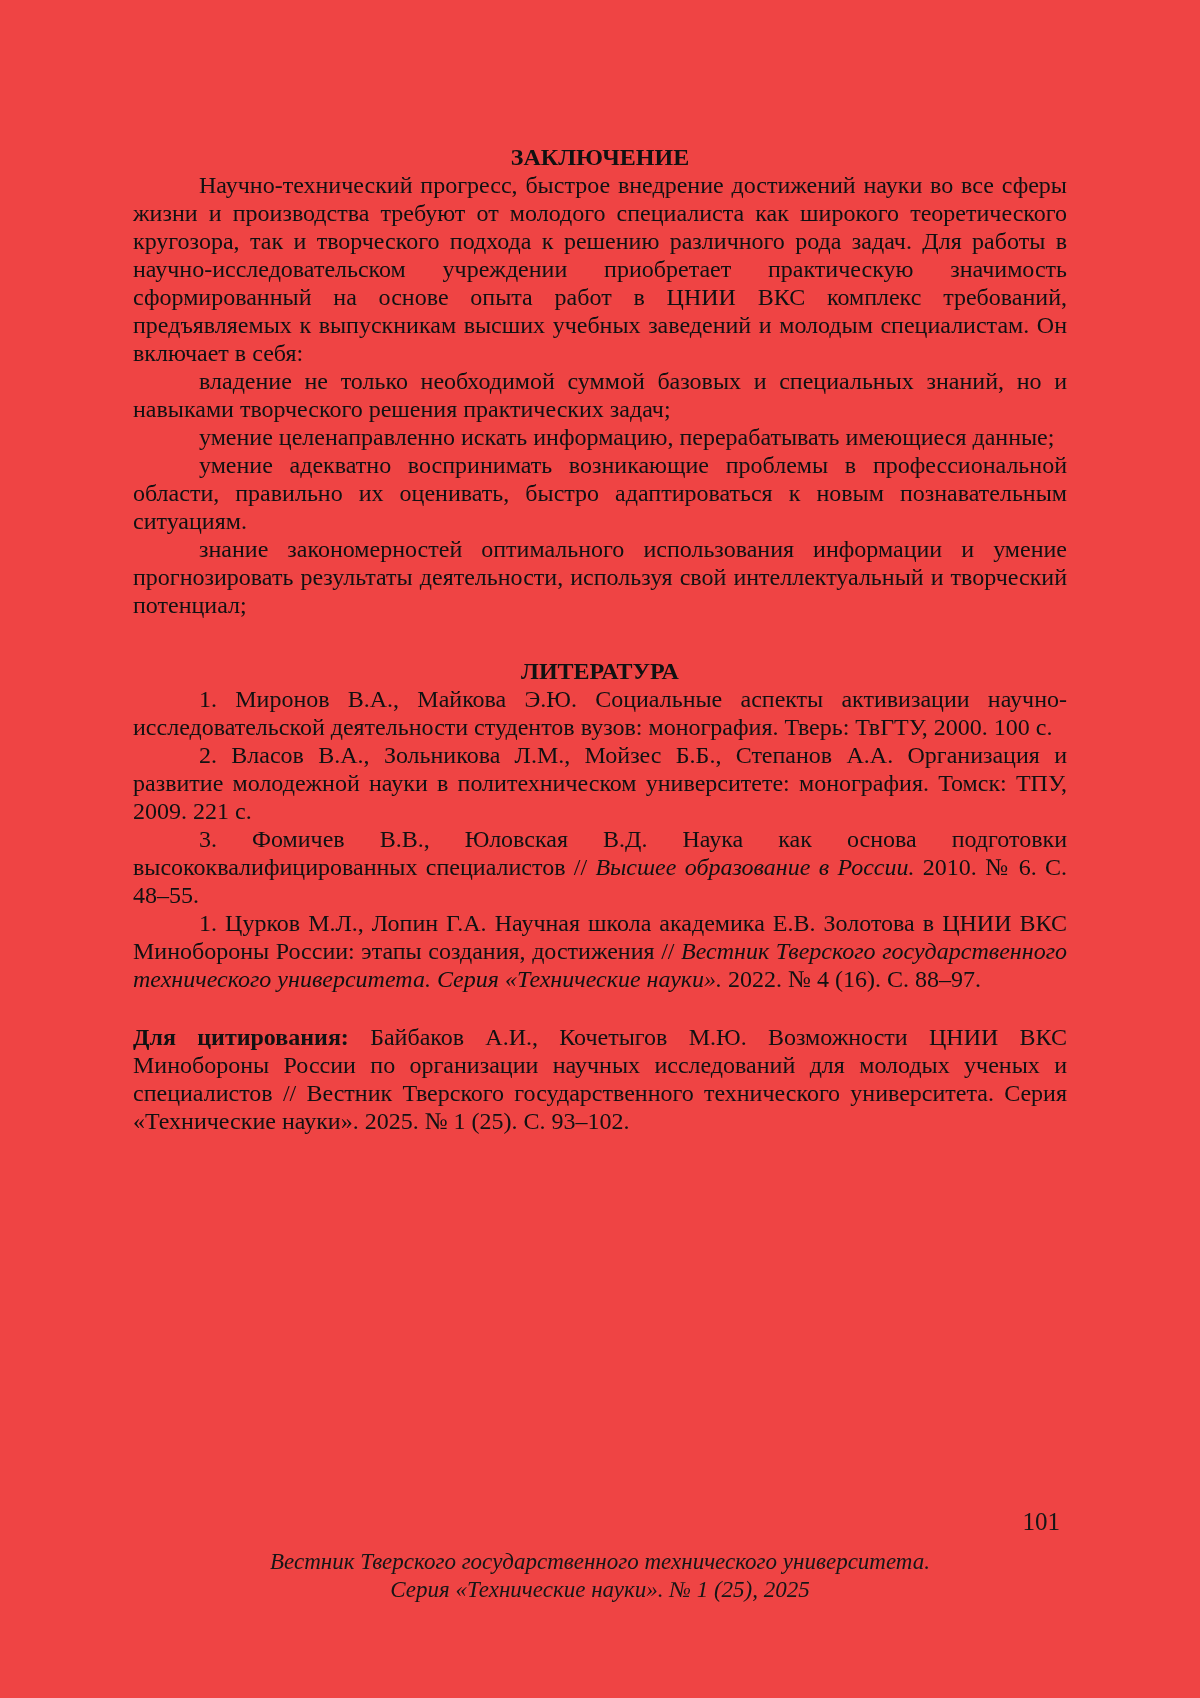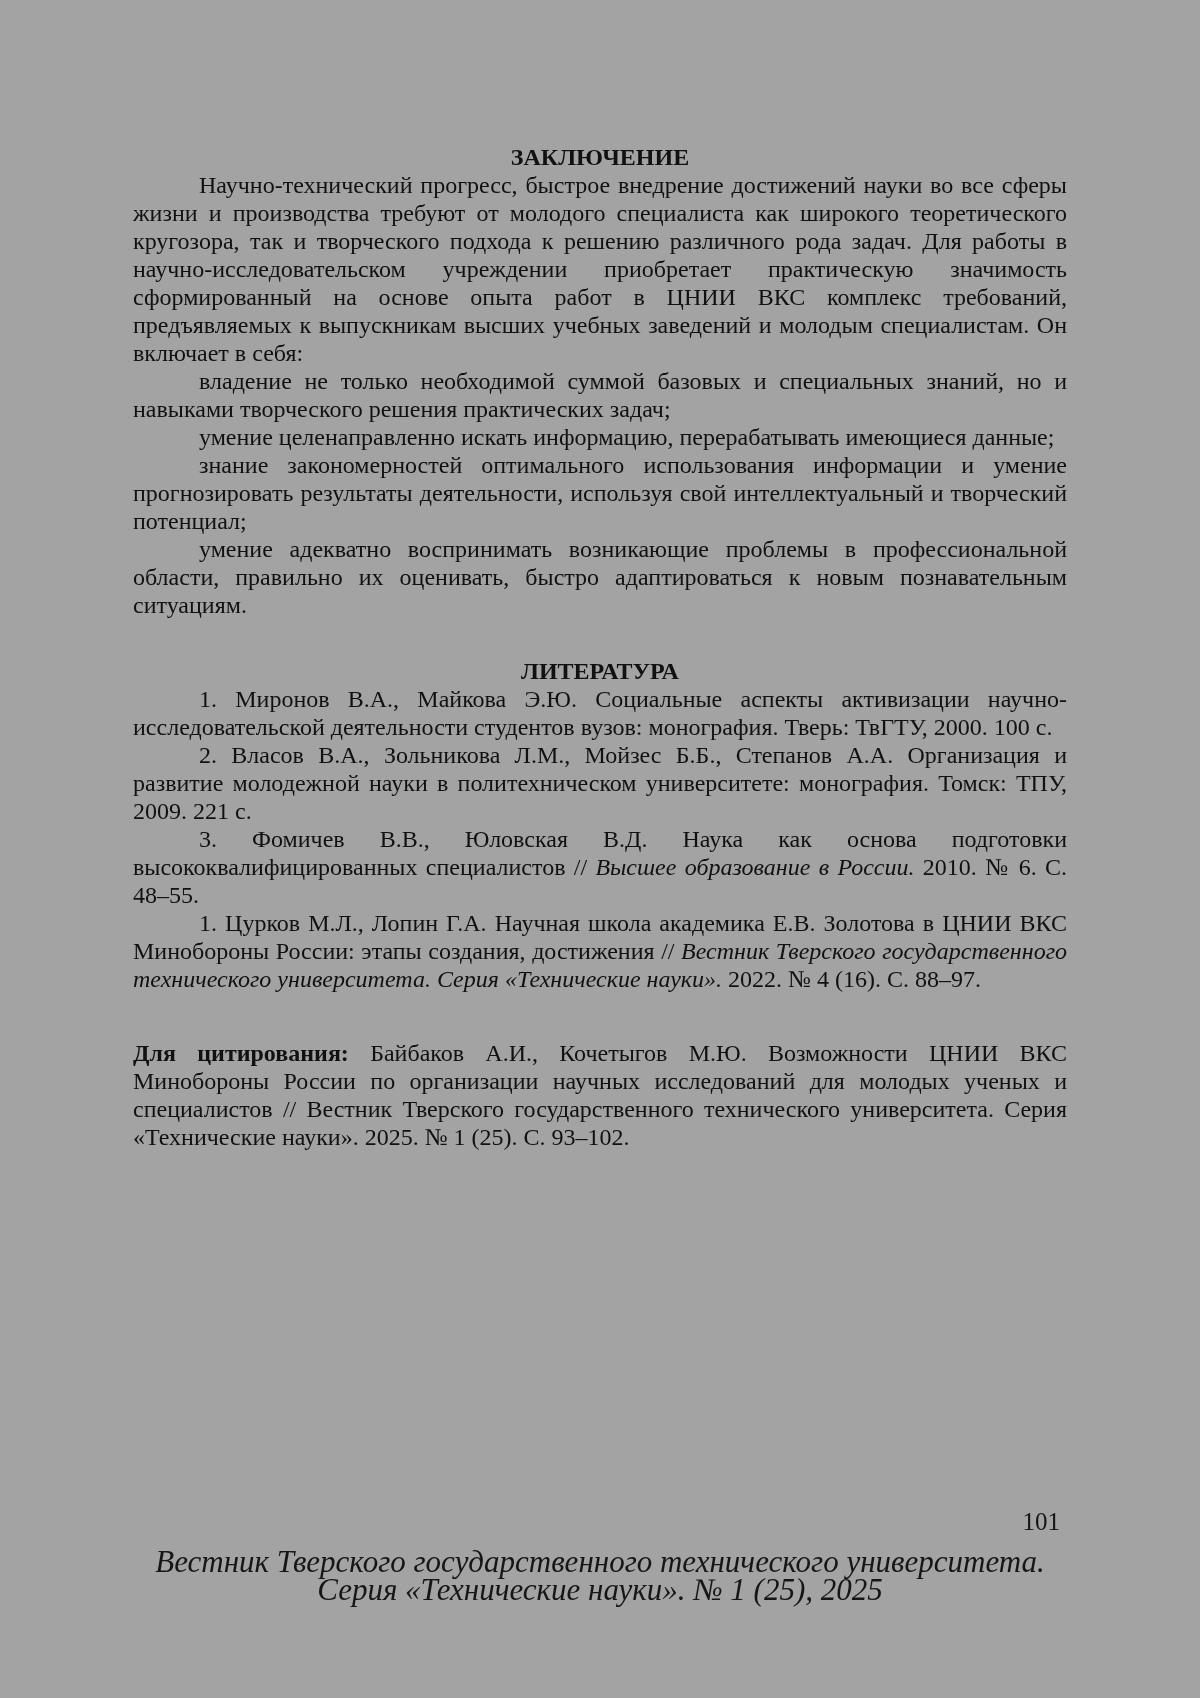--- a/index.html
+++ b/index.html
@@ -4,21 +4,21 @@
 <style>
   html, body {
     margin: 0;
     padding: 0;
     background: #ffffff;
   }
   .page {
     position: relative;
     width: 1200px;
     height: 1698px;
-    background: #a3a3a3;
+    background: #ef4444;
     color: #111111;
     font-family: "Liberation Serif", "DejaVu Serif", serif;
     overflow: hidden;
   }
   .content {
     position: absolute;
     left: 133px;
     top: 143px;
     width: 934px;
     font-size: 24px;
@@ -34,32 +34,32 @@
     padding: 0;
   }
   .content h2 { margin-top: 38px; }
   .content p {
     margin: 0;
     padding: 0;
     text-indent: 66px;
   }
   .content p.citation {
     text-indent: 0;
-    margin-top: 46px;
+    margin-top: 30px;
   }
   .citation b { font-weight: 700; }
   .ref i { font-style: italic; }
   .footer {
     position: absolute;
     left: 133px;
     top: 1548px;
     width: 934px;
     text-align: center;
     font-style: italic;
-    font-size: 31px;
+    font-size: 23px;
     line-height: 28px;
     color: #161616;
   }
   .pagenum {
     position: absolute;
     top: 1508px;
     right: 140px;
     font-size: 25px;
     line-height: 28px;
     color: #161616;
@@ -70,22 +70,22 @@
 
 <div class="page">
 
   <div class="content">
 
     <h1>ЗАКЛЮЧЕНИЕ</h1>
 
     <p>Научно-технический прогресс, быстрое внедрение достижений науки во все сферы жизни и производства требуют от молодого специалиста как широкого теоретического кругозора, так и творческого подхода к решению различного рода задач. Для работы в научно-исследовательском учреждении приобретает практическую значимость сформированный на основе опыта работ в ЦНИИ ВКС комплекс требований, предъявляемых к выпускникам высших учебных заведений и молодым специалистам. Он включает в себя:</p>
     <p>владение не только необходимой суммой базовых и специальных знаний, но и навыками творческого решения практических задач;</p>
     <p>умение целенаправленно искать информацию, перерабатывать имеющиеся данные;</p>
+    <p>умение адекватно воспринимать возникающие проблемы в профессиональной области, правильно их оценивать, быстро адаптироваться к новым познавательным ситуациям.</p>
     <p>знание закономерностей оптимального использования информации и умение прогнозировать результаты деятельности, используя свой интеллектуальный и творческий потенциал;</p>
-    <p>умение адекватно воспринимать возникающие проблемы в профессиональной области, правильно их оценивать, быстро адаптироваться к новым познавательным ситуациям.</p>
 
     <h2>ЛИТЕРАТУРА</h2>
 
     <p class="ref"><span>1. Миронов В.А., Майкова Э.Ю. Социальные аспекты активизации научно-исследовательской деятельности студентов вузов: монография. Тверь: ТвГТУ, 2000. 100 с.</span><i></i><span></span></p>
 
     <p class="ref"><span>2. Власов В.А., Зольникова Л.М., Мойзес Б.Б., Степанов А.А. Организация и развитие молодежной науки в политехническом университете: монография. Томск: ТПУ, 2009. 221 с.</span><i></i><span></span></p>
 
     <p class="ref"><span>3. Фомичев В.В., Юловская В.Д. Наука как основа подготовки высококвалифицированных специалистов // </span><i>Высшее образование в России.</i><span> 2010. № 6. С. 48–55.</span></p>
 
     <p class="ref"><span>1. Цурков М.Л., Лопин Г.А. Научная школа академика Е.В. Золотова в ЦНИИ ВКС Минобороны России: этапы создания, достижения // </span><i>Вестник Тверского государ­ственного технического университета. Серия «Технические науки».</i><span> 2022. № 4 (16). С. 88–97.</span></p>

